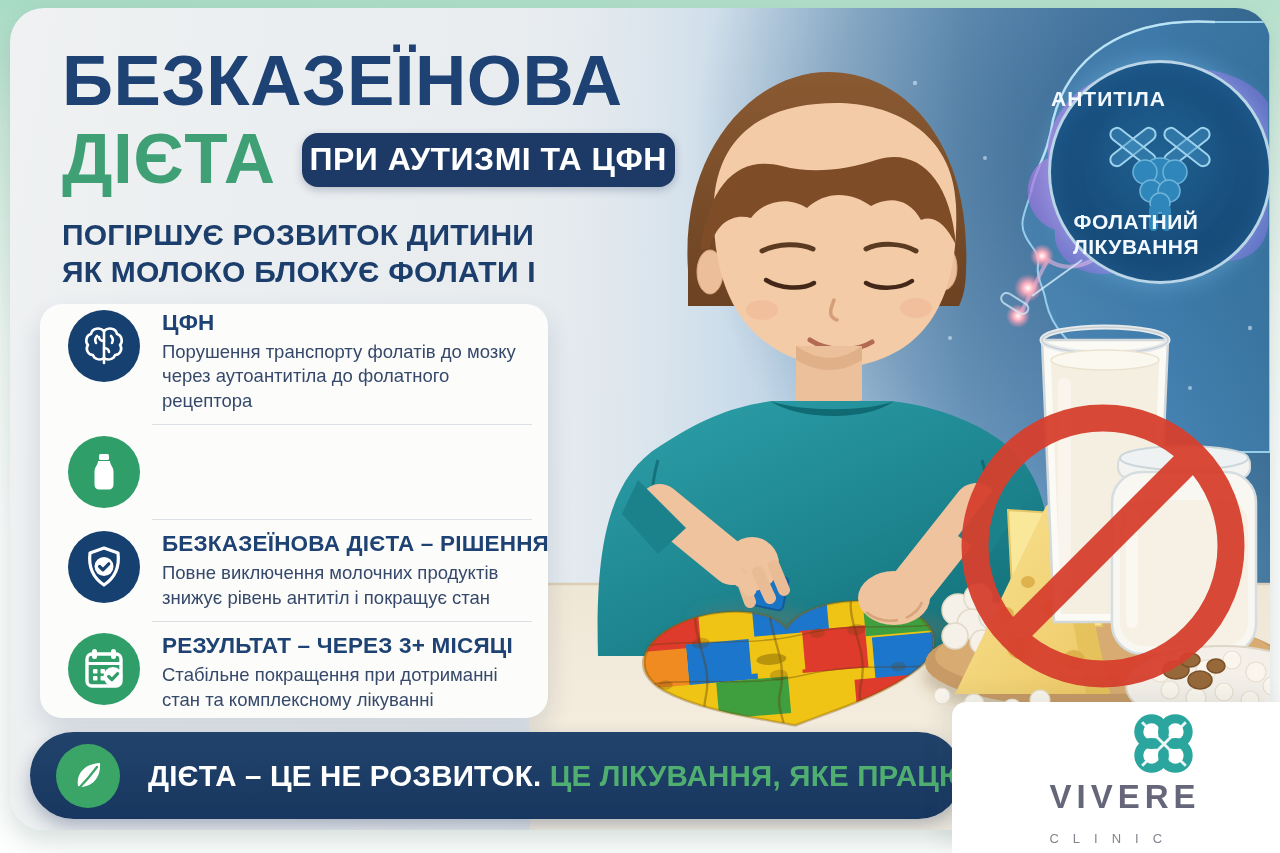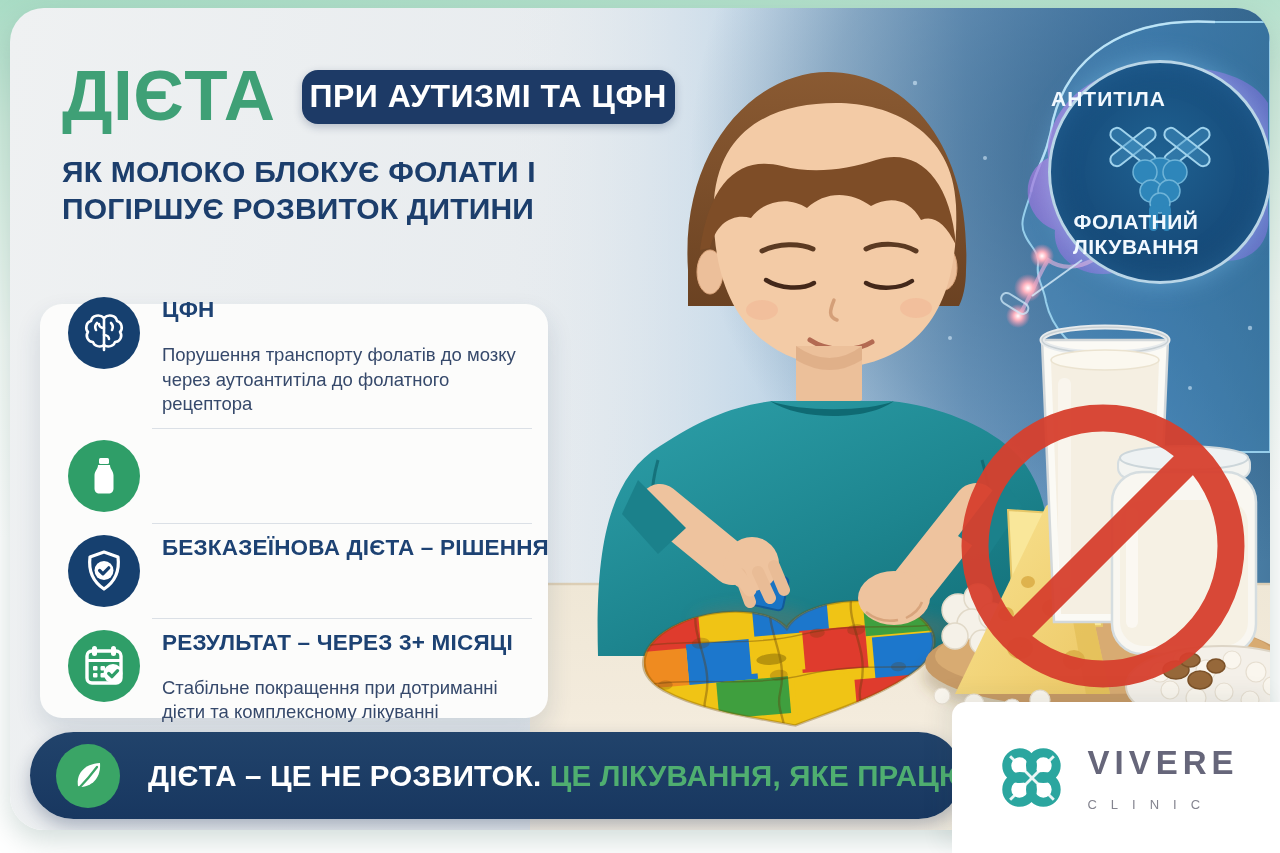--- a/index.html
+++ b/index.html
@@ -13,21 +13,21 @@
     position:absolute;left:10px;top:8px;width:1260px;height:822px;
     border-radius:34px;overflow:hidden;
     background:linear-gradient(100deg,#eff1f2 0%,#e8ecef 40%,#e0e8ef 70%,#d6e3ef 100%);
     box-shadow:0 10px 28px rgba(90,130,120,.28);
   }
   .scene{position:absolute;left:0;top:0;width:1260px;height:822px;}
 
   
   .title-wrap{position:absolute;left:52px;top:36px;z-index:5;}
   .title-1{font-size:71px;line-height:1.05;font-weight:700;color:#1d4273;letter-spacing:.5px;}
-  .title-row{display:flex;align-items:flex-end;margin-top:16px;}
+  .title-row{display:flex;align-items:flex-end;margin-top:4px;}
   .title-2{font-size:71px;line-height:1.0;font-weight:700;color:#3fa076;letter-spacing:.5px;}
   .title-badge{
     margin-left:26px;margin-bottom:7px;background:#1d3a66;color:#ffffff;
     font-size:32px;font-weight:700;letter-spacing:.5px;
     padding:8px 8px 9px;border-radius:16px;white-space:nowrap;
     box-shadow:0 3px 8px rgba(20,40,80,.25);
   }
   .subtitle{margin-top:22px;font-size:30px;font-weight:700;color:#1c3e6c;line-height:1.24;letter-spacing:.2px;}
 
   
@@ -40,21 +40,21 @@
   }
   .info-row{display:flex;align-items:flex-start;padding:9px 14px 9px 28px;}
   .icon-circle{
     width:72px;height:72px;border-radius:50%;flex:none;
     display:flex;align-items:center;justify-content:center;
   }
   .icon-circle.navy{background:#16406f;}
   .icon-circle.green{background:#2f9e68;}
   .info-text{margin-left:22px;width:356px;}
   .info-title{font-size:22.5px;font-weight:700;color:#1d4273;white-space:nowrap;letter-spacing:.2px;}
-  .info-body{margin-top:20px;font-size:18.5px;color:#36496b;line-height:1.32;}
+  .info-body{margin-top:4px;font-size:18.5px;color:#36496b;line-height:1.32;}
   .info-divider{height:1px;background:#dbe0e6;margin:2px 16px 2px 112px;flex:none;}
 
   
   .receptor-circle{
     position:absolute;left:1038px;top:52px;width:224px;height:224px;z-index:4;
     border-radius:50%;
     background:radial-gradient(circle at 50% 42%,#1f6191 0%,#174d7c 55%,#123e66 100%);
     border:3px solid rgba(214,238,252,.85);
     box-shadow:0 0 26px rgba(130,200,245,.45), inset 0 0 30px rgba(60,140,200,.35);
     display:flex;flex-direction:column;align-items:flex-start;
@@ -82,21 +82,21 @@
   .footer-text .white{color:#ffffff;}
   .footer-text .green{color:#4fae70;}
 
   
   .logo-card{
     position:absolute;left:952px;top:702px;width:328px;height:151px;z-index:10;
     background:#ffffff;border-radius:14px 0 0 0;
     display:flex;align-items:center;justify-content:center;
     box-shadow:-10px -8px 22px rgba(40,60,60,.08);
   }
-  .logo-row{display:flex;align-items:flex-end;}
+  .logo-row{display:flex;align-items:flex-end;flex-direction:column;}
   .logo-text{margin-left:18px;display:flex;flex-direction:column;}
   .logo-name{font-size:33px;font-weight:700;letter-spacing:5px;color:#66667a;}
   .logo-subname{margin-top:15px;font-size:13px;font-weight:400;letter-spacing:14px;color:#84848f;}
 </style>
 </head>
 <body>
 
 <div class="poster">
 
   <svg class="scene" viewBox="0 0 1260 822" aria-hidden="true">
@@ -351,27 +351,28 @@
           <circle cx="74" cy="76" r="11"></circle>
           <circle cx="65" cy="88" r="10"></circle>
       </g>
       <rect x="54" y="90" width="9" height="26" rx="4.5" fill="#2e86ba"></rect>
       <rect x="67" y="90" width="9" height="26" rx="4.5" fill="#2e86ba"></rect>
     </svg>
     <div class="receptor-bottom-label">ФОЛАТНИЙ ЛІКУВАННЯ</div>
   </div>
 
   <div class="title-wrap">
+    <div class="title-1">БЕЗКАЗЕЇНОВА</div>
     <div class="title-row">
       <span class="title-2">ДІЄТА</span>
       <span class="title-badge">ПРИ АУТИЗМІ ТА ЦФН</span>
     </div>
     <div class="subtitle">
+      <div>ПОГІРШУЄ РОЗВИТОК ДИТИНИ</div>
       <div>ЯК МОЛОКО БЛОКУЄ ФОЛАТИ І</div>
-      <div>ПОГІРШУЄ РОЗВИТОК ДИТИНИ</div>
     </div>
   </div>
 
   <div class="info-card">
 
     <div class="info-row">
       <div class="icon-circle navy">
         <svg width="48" height="48" viewBox="0 0 48 48" aria-hidden="true">
           <g fill="none" stroke="#ffffff" stroke-width="2.6" stroke-linecap="round" stroke-linejoin="round">
             <path d="M 24 9 C 20 5 12 6 11 12 C 6 13 5 20 8 23 C 5 27 8 33 13 33 C 14 37 20 39 24 36"></path>
@@ -401,20 +402,21 @@
     <div class="info-row">
       <div class="icon-circle navy">
         <svg width="48" height="48" viewBox="0 0 48 48" aria-hidden="true">
           <path d="M 24 5 L 38 10 C 39.5 22 36 34 24 42 C 12 34 8.5 22 10 10 Z" fill="none" stroke="#ffffff" stroke-width="3.2" stroke-linejoin="round"></path>
           <circle cx="24" cy="23.5" r="9.5" fill="#ffffff"></circle>
           <path d="M 19.6 23.5 L 22.9 26.8 L 28.8 20.8" fill="none" stroke="#16406f" stroke-width="3.2" stroke-linecap="round" stroke-linejoin="round"></path>
         </svg>
       </div>
       <div class="info-text">
         <div class="info-title">БЕЗКАЗЕЇНОВА ДІЄТА – РІШЕННЯ</div>
+        <div class="info-body">Повне виключення молочних продуктів знижує рівень антитіл і покращує стан</div>
       </div>
     </div>
     <div class="info-divider"></div>
 
     <div class="info-row">
       <div class="icon-circle green">
         <svg width="48" height="48" viewBox="0 0 48 48" aria-hidden="true">
           <rect x="12" y="4" width="5" height="10" rx="2.5" fill="#ffffff"></rect>
           <rect x="31" y="4" width="5" height="10" rx="2.5" fill="#ffffff"></rect>
           <rect x="7" y="9" width="34" height="32" rx="5" fill="none" stroke="#ffffff" stroke-width="3.4"></rect>
@@ -424,21 +426,21 @@
               <rect x="20.5" y="24" width="4.5" height="4.5" rx="1"></rect>
             <rect x="13" y="31" width="4.5" height="4.5" rx="1"></rect>
               <rect x="20.5" y="31" width="4.5" height="4.5" rx="1"></rect>
           </g>
           <circle cx="33" cy="31.5" r="9.5" fill="#ffffff"></circle>
           <path d="M 28.7 31.5 L 31.9 34.7 L 37.6 28.6" fill="none" stroke="#2f9e68" stroke-width="3.2" stroke-linecap="round" stroke-linejoin="round"></path>
         </svg>
       </div>
       <div class="info-text">
         <div class="info-title">РЕЗУЛЬТАТ – ЧЕРЕЗ 3+ МІСЯЦІ</div>
-        <div class="info-body">Стабільне покращення при дотриманні дієти та комплексному лікуванні</div>
+        <div class="info-body">Стабільне покращення при дотриманні стан та комплексному лікуванні</div>
       </div>
     </div>
   </div>
 
   <div class="footer-bar">
     <div class="leaf-circle">
       <svg width="40" height="40" viewBox="0 0 40 40" aria-hidden="true">
         <path d="M 10 30 C 8 18 16 8 32 7 C 33 20 26 30 13 31 Z" fill="#ffffff"></path>
         <path d="M 11 32 C 17 26 23 19 29 11" fill="none" stroke="#3aa566" stroke-width="2.2" stroke-linecap="round"></path>
       </svg>

